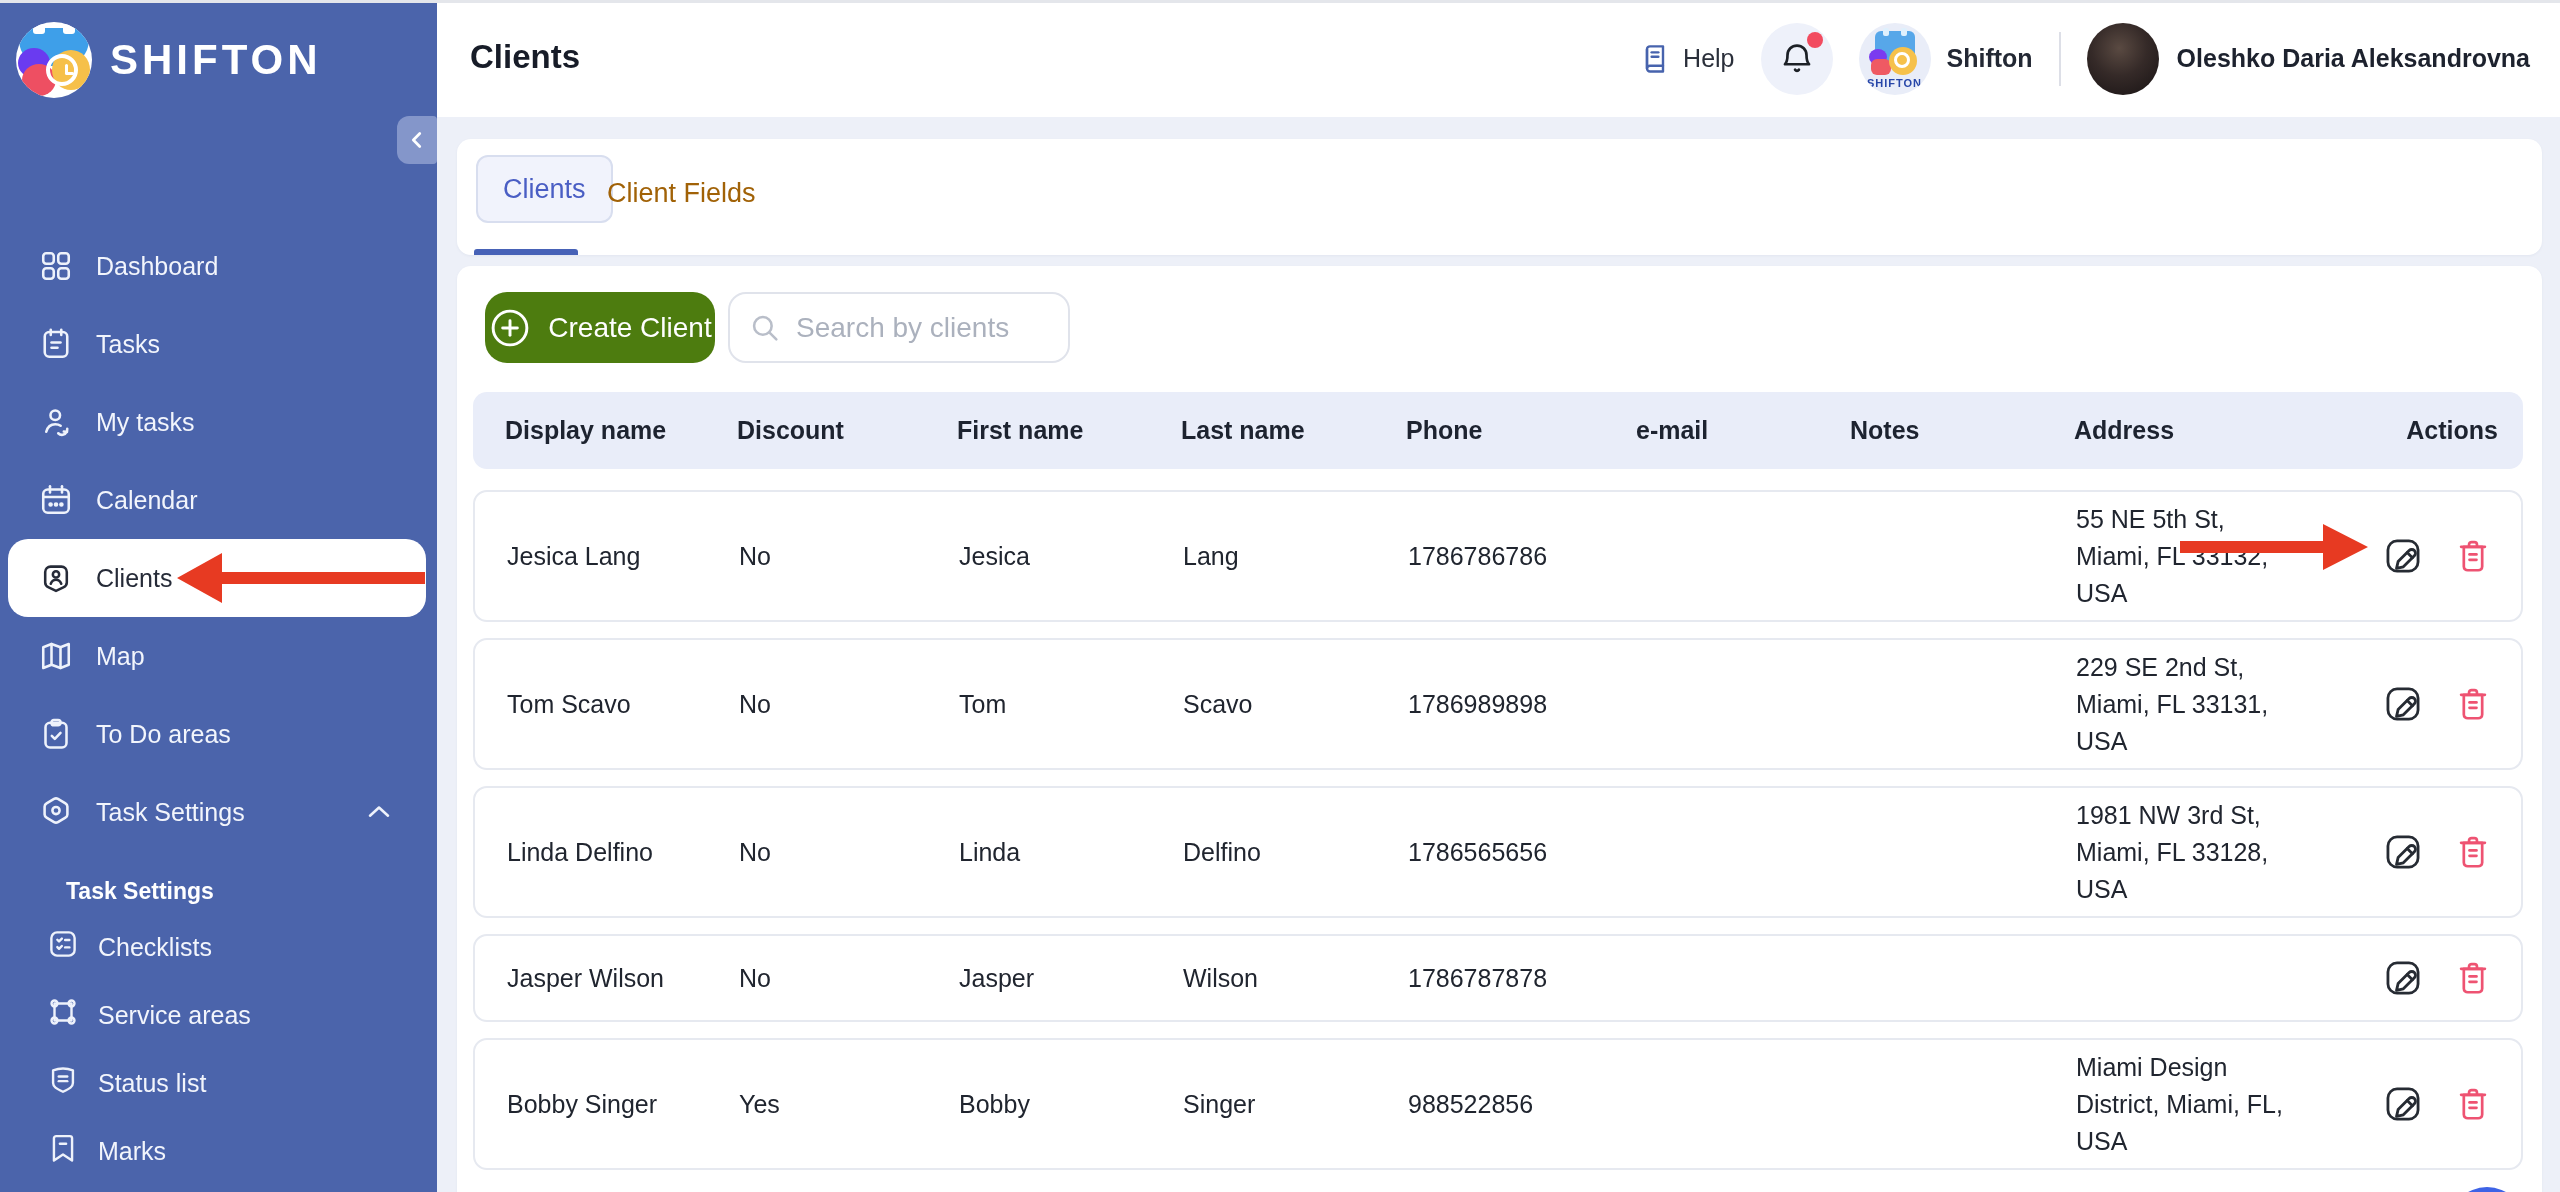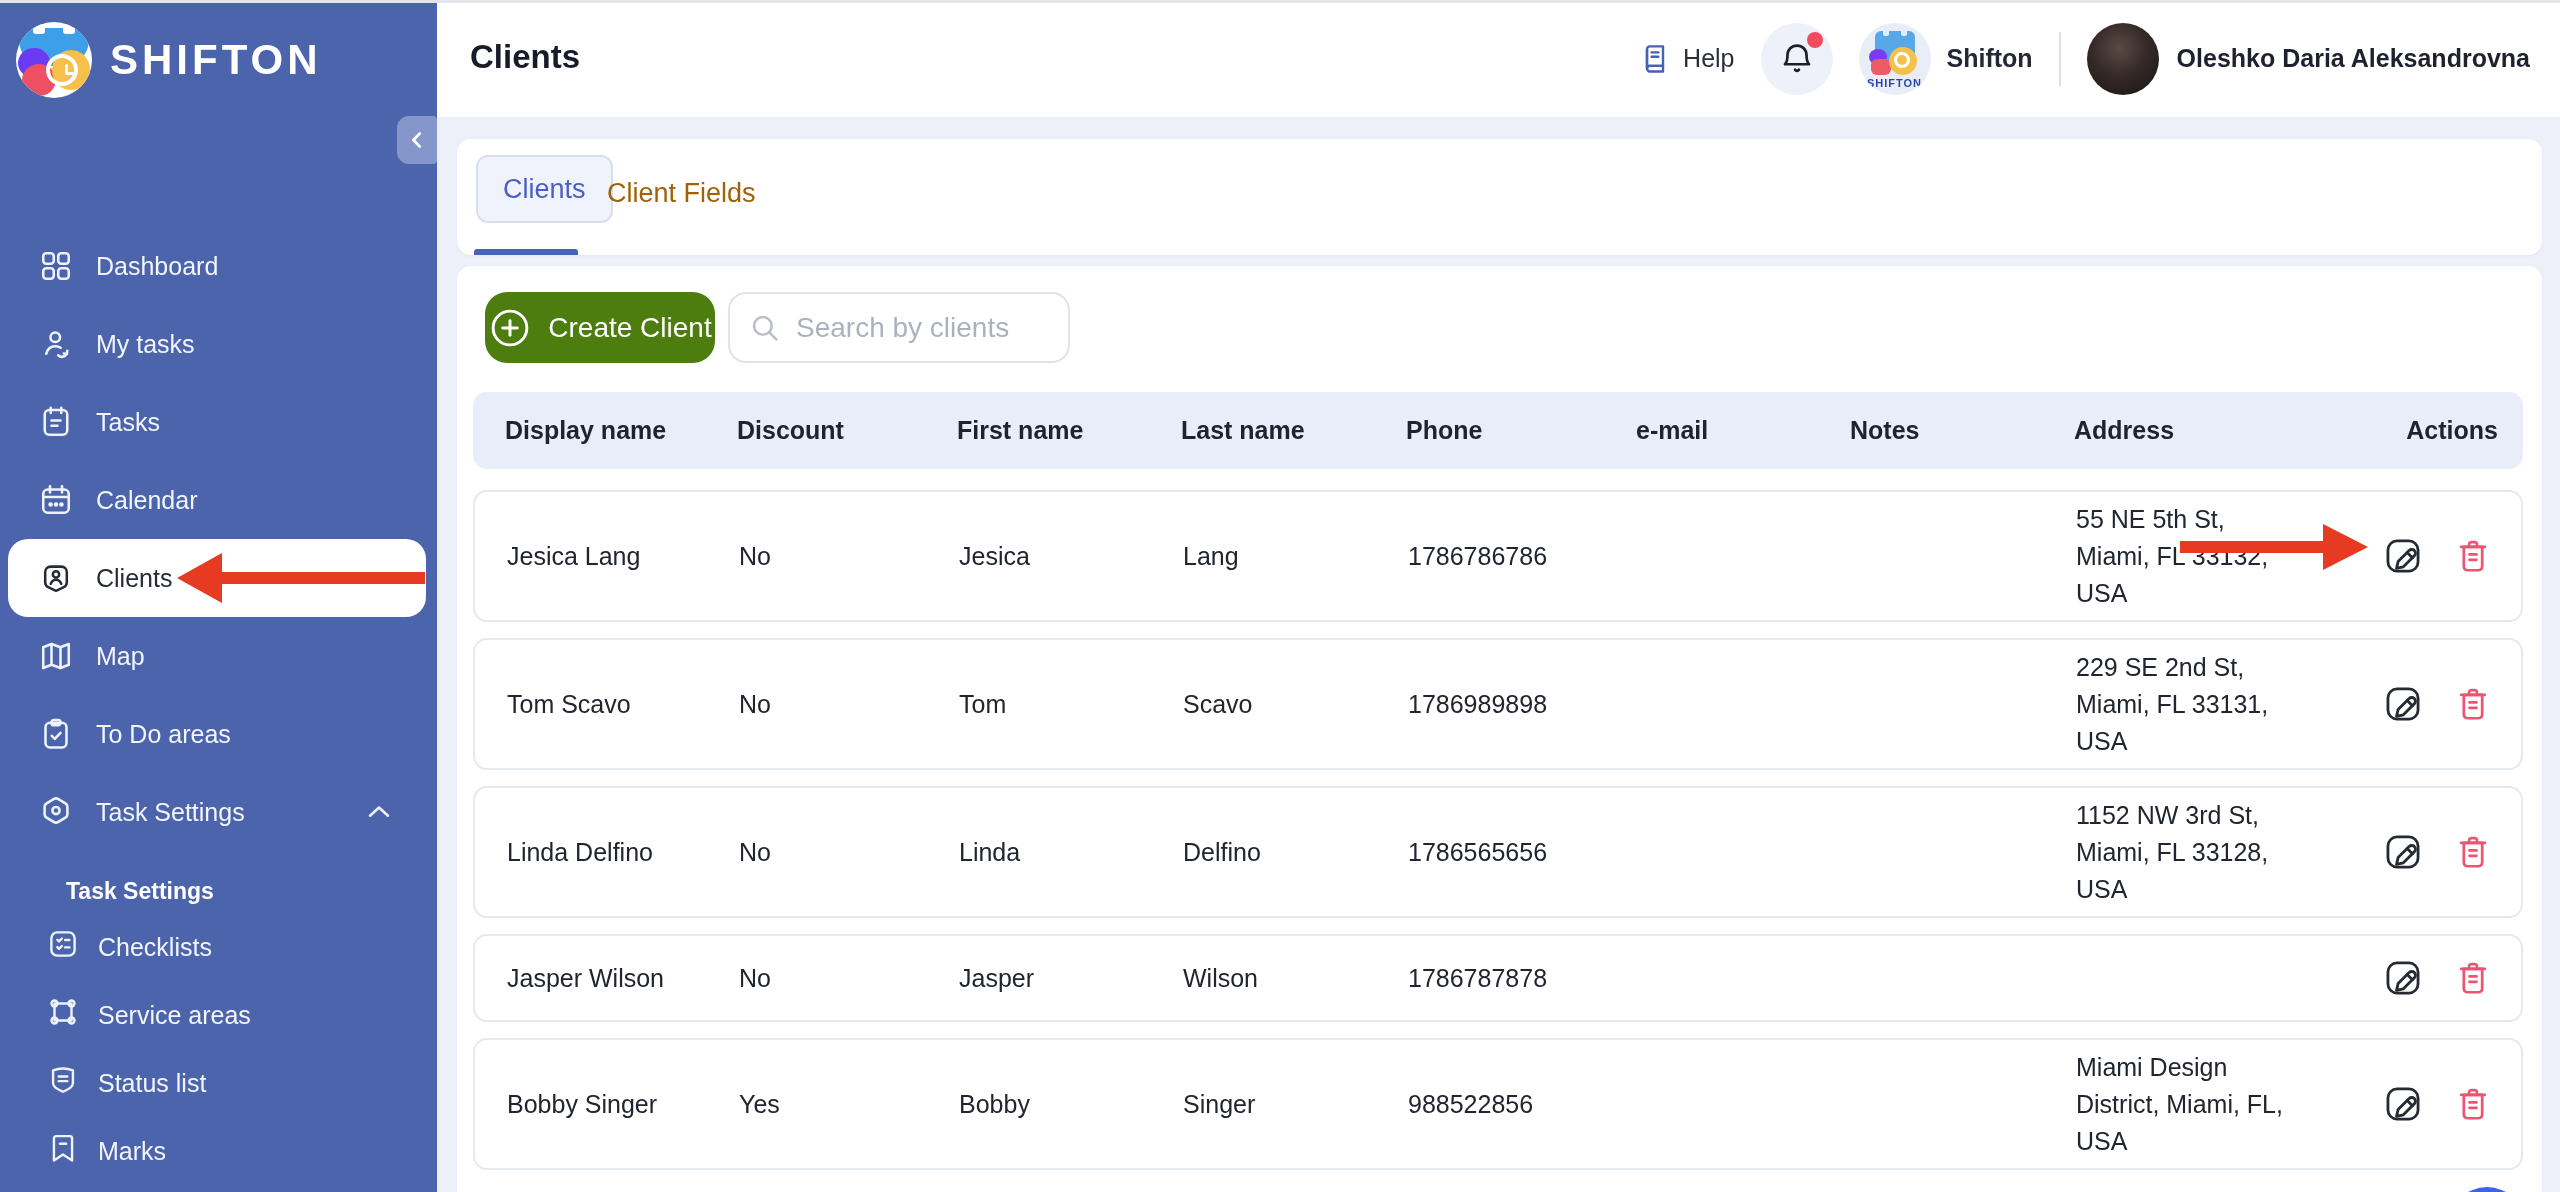--- a/index.html
+++ b/index.html
@@ -129,39 +129,39 @@
               <rect x="13.5" y="3.5" width="7" height="7" rx="2"></rect>
               <rect x="3.5" y="13.5" width="7" height="7" rx="2"></rect>
               <rect x="13.5" y="13.5" width="7" height="7" rx="2"></rect>
             </svg>
           </span>
     <span class="mi-label">Dashboard</span>
   </div>
         <div class="menu-item">
     <span class="mi-icon">
             <svg viewBox="0 0 24 24">
-              <circle cx="11.5" cy="7.5" r="3.2"></circle>
-              <path d="M5.5 18.5c.9-3.4 3-5 6-5 1.4 0 2.6.3 3.6 1"></path>
-              <path d="M13.5 19.5a3.4 3.4 0 0 0 5.6-1"></path>
-              <polyline points="19.5 16.5 19.3 18.7 17.2 18.4"></polyline>
-            </svg>
-          </span>
-    <span class="mi-label">My tasks</span>
-  </div>
-        <div class="menu-item">
-    <span class="mi-icon">
-            <svg viewBox="0 0 24 24">
               <rect x="4.5" y="4" width="15" height="16.5" rx="3"></rect>
               <line x1="8.5" y1="2.5" x2="8.5" y2="6"></line>
               <line x1="15.5" y1="2.5" x2="15.5" y2="6"></line>
               <line x1="9" y1="11" x2="15" y2="11"></line>
               <line x1="9" y1="14.5" x2="13" y2="14.5"></line>
             </svg>
           </span>
     <span class="mi-label">Tasks</span>
+  </div>
+        <div class="menu-item">
+    <span class="mi-icon">
+            <svg viewBox="0 0 24 24">
+              <circle cx="11.5" cy="7.5" r="3.2"></circle>
+              <path d="M5.5 18.5c.9-3.4 3-5 6-5 1.4 0 2.6.3 3.6 1"></path>
+              <path d="M13.5 19.5a3.4 3.4 0 0 0 5.6-1"></path>
+              <polyline points="19.5 16.5 19.3 18.7 17.2 18.4"></polyline>
+            </svg>
+          </span>
+    <span class="mi-label">My tasks</span>
   </div>
         <div class="menu-item">
     <span class="mi-icon">
             <svg viewBox="0 0 24 24">
               <rect x="3.5" y="5" width="17" height="15.5" rx="3"></rect>
               <line x1="8" y1="2.8" x2="8" y2="7"></line>
               <line x1="16" y1="2.8" x2="16" y2="7"></line>
               <line x1="3.5" y1="10" x2="20.5" y2="10"></line>
               <circle cx="8.4" cy="15" r=".7" fill="currentColor"></circle>
               <circle cx="12" cy="15" r=".7" fill="currentColor"></circle>
@@ -387,21 +387,21 @@
     </div>
   </div>
             <div class="grid trow" style="min-height: 132px;">
     <div class="cell">Linda Delfino</div>
     <div class="cell">No</div>
     <div class="cell">Linda</div>
     <div class="cell">Delfino</div>
     <div class="cell">1786565656</div>
     <div class="cell"></div>
     <div class="cell"></div>
-    <div class="cell cell-address">1152 NW 3rd St, Miami, FL 33128, USA</div>
+    <div class="cell cell-address">1981 NW 3rd St, Miami, FL 33128, USA</div>
     <div class="cell cell-actions">
       <span class="icon-btn edit">
         <svg viewBox="0 0 24 24">
           <rect x="3.4" y="3.4" width="17.2" height="17.2" rx="5.2"></rect>
           <path d="M9.2 15.2 15.5 8.9a2.12 2.12 0 0 1 3 3l-6.3 6.3-3.9.9z"></path>
           <line x1="14.4" y1="10" x2="17.4" y2="13"></line>
         </svg>
       </span>
       <span class="icon-btn del">
         <svg viewBox="0 0 24 24">

